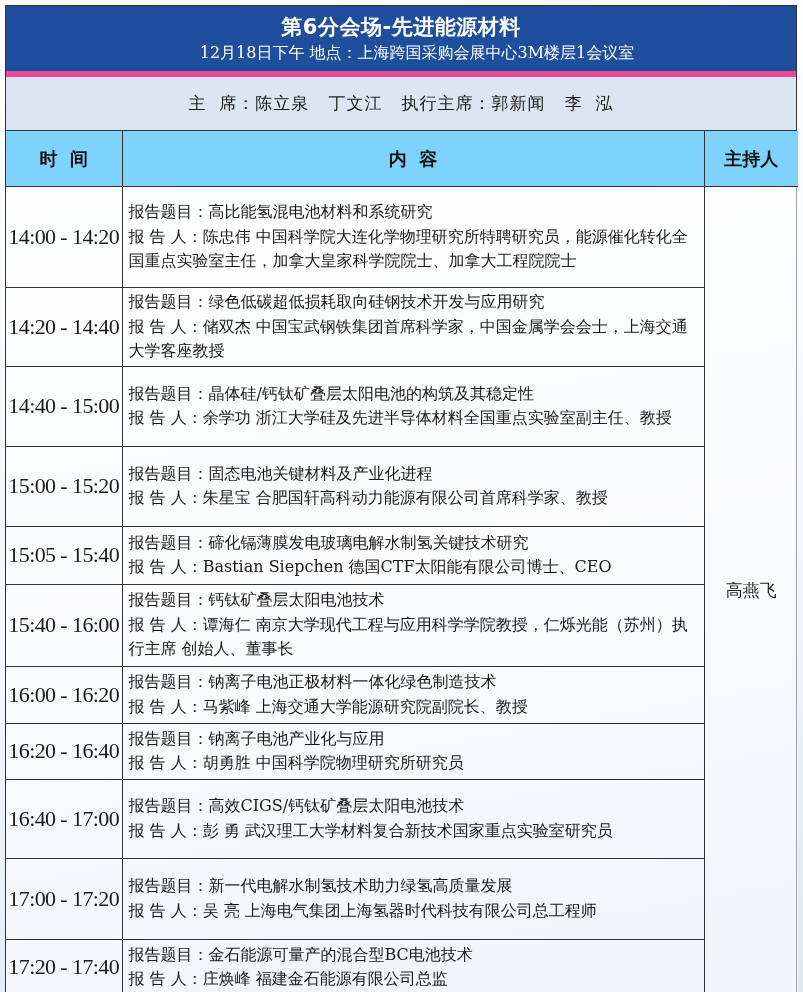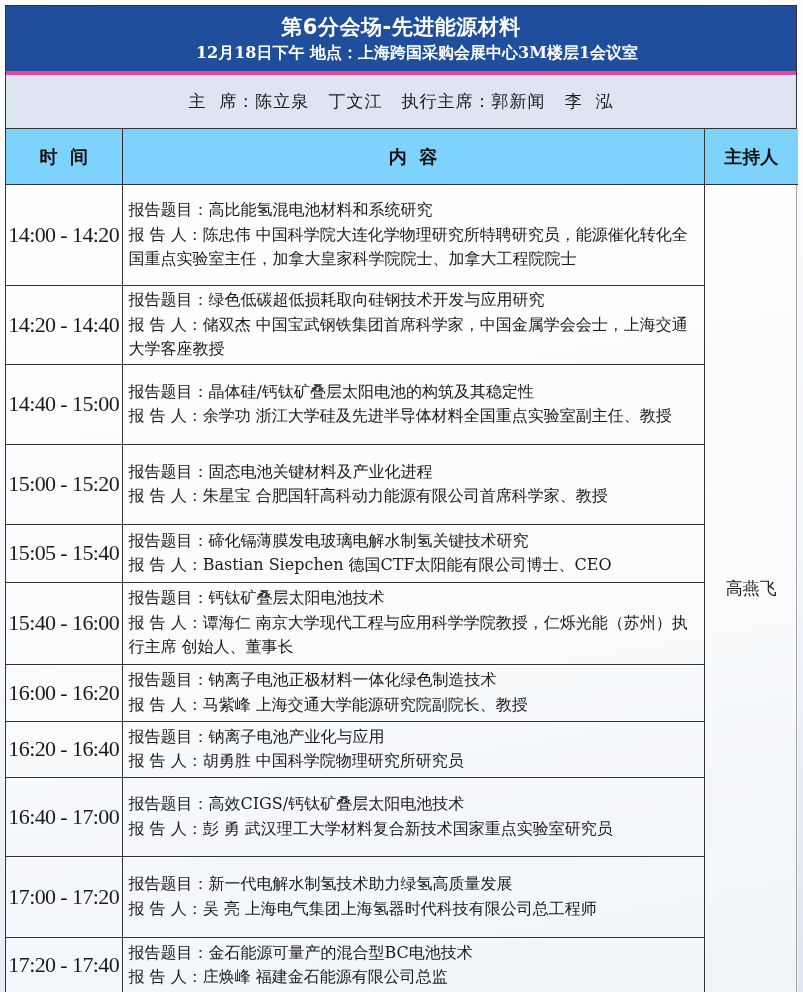--- a/index.html
+++ b/index.html
@@ -10,29 +10,29 @@
     color: #1a1a1a;
     position: relative;
   }
   .sheet {
     position: absolute; left: 5px; top: 5px; width: 792px;
     border: 1px solid #333;
     box-sizing: border-box;
   }
   .title-bar {
     height: 65px; background: #1f4e9c; color: #fff;
-    border-bottom: 4px solid #ec4899;
+    border-bottom: 6px solid #ec4899;
     display: flex; flex-direction: column; align-items: center; justify-content: center;
   }
   .title-bar .t1 {
     font-family: "DejaVu Sans", "Liberation Sans", sans-serif;
     font-size: 21px; font-weight: bold; line-height: 28px; letter-spacing: 0.5px;
   }
   .title-bar .t2 {
-    font-size: 16px; font-weight: bold; line-height: 24px; margin-left: 32px;
+    font-size: 16px; font-weight: normal; line-height: 24px; margin-left: 32px;
   }
   .chairs {
     height: 53px; background: #dde5f3; border-bottom: 1px solid #333;
     display: flex; align-items: center; justify-content: center;
     font-size: 17px; letter-spacing: 1px; white-space: pre;
   }
   table {
     width: 100%; border-collapse: collapse; table-layout: fixed;
   }
   col.c-time { width: 116px; }

